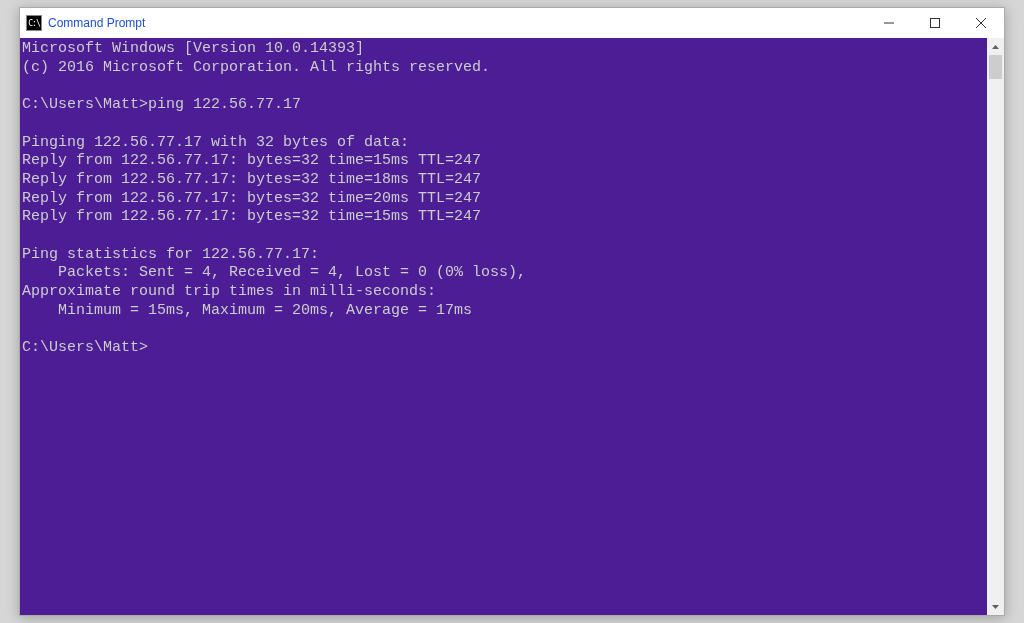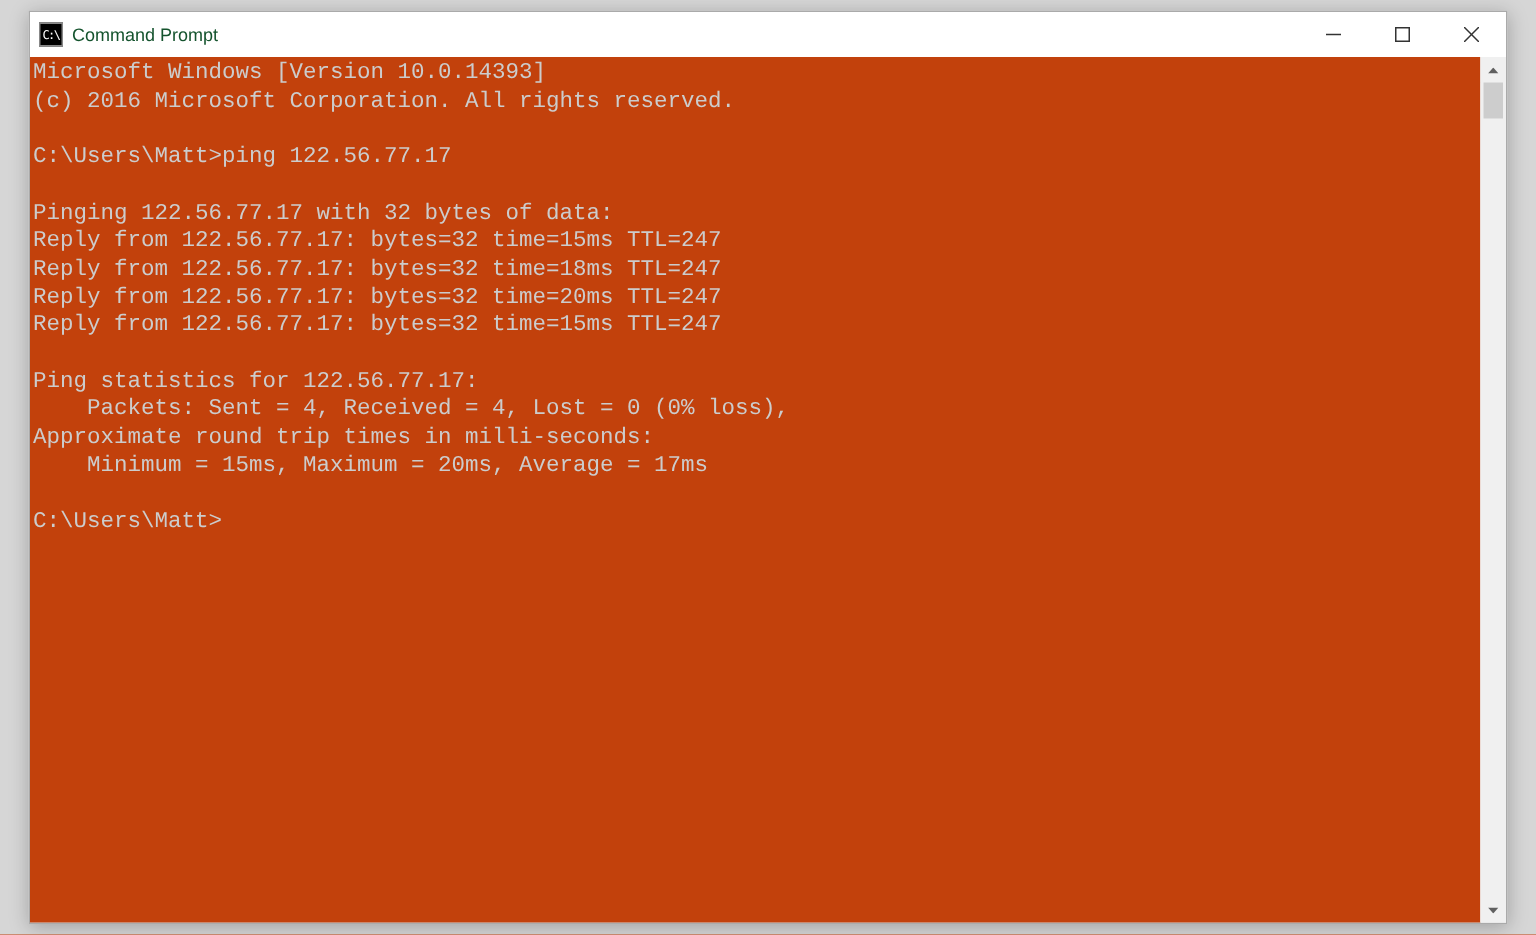--- a/index.html
+++ b/index.html
@@ -37,21 +37,21 @@
     display: flex;
     align-items: center;
     justify-content: center;
     font-family: Consolas, monospace;
     font-size: 8px;
     color: #fff;
     letter-spacing: -1px;
   }
   .titlebar .title {
     font-size: 12px;
-    color: #14532d;
+    color: #1d4ed8;
     flex: 0 0 auto;
   }
   .titlebar .spacer { flex: 1 1 auto; }
   .winbtn {
     width: 46px;
     height: 30px;
     display: flex;
     align-items: center;
     justify-content: center;
     font-size: 14px;
@@ -61,21 +61,21 @@
     font-family: "Segoe UI", sans-serif;
   }
   .winbtn svg { display: block; }
   .client {
     flex: 1 1 auto;
     display: flex;
     min-height: 0;
   }
   .terminal {
     flex: 1 1 auto;
-    background: #c2410c;
+    background: #4c1d95;
     color: #cccccc;
     font-family: Consolas, "Courier New", monospace;
     font-size: 15px;
     line-height: 18.7px;
     padding: 2px 0 0 2px;
     white-space: pre;
     overflow: hidden;
   }
   .scrollbar {
     width: 17px;

